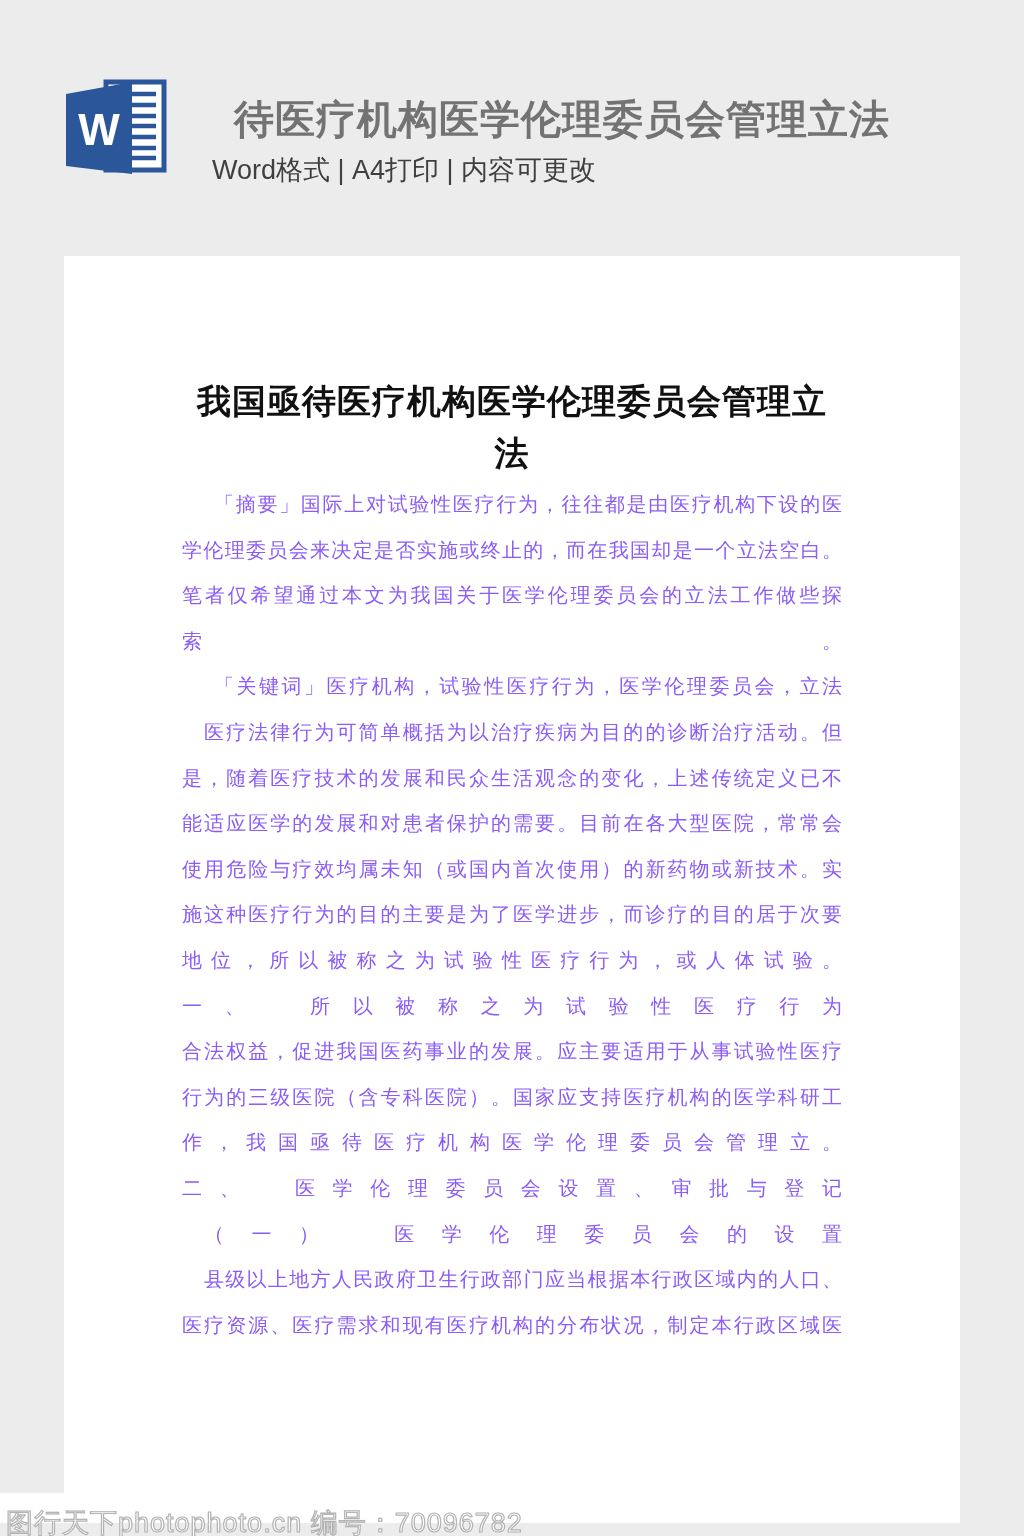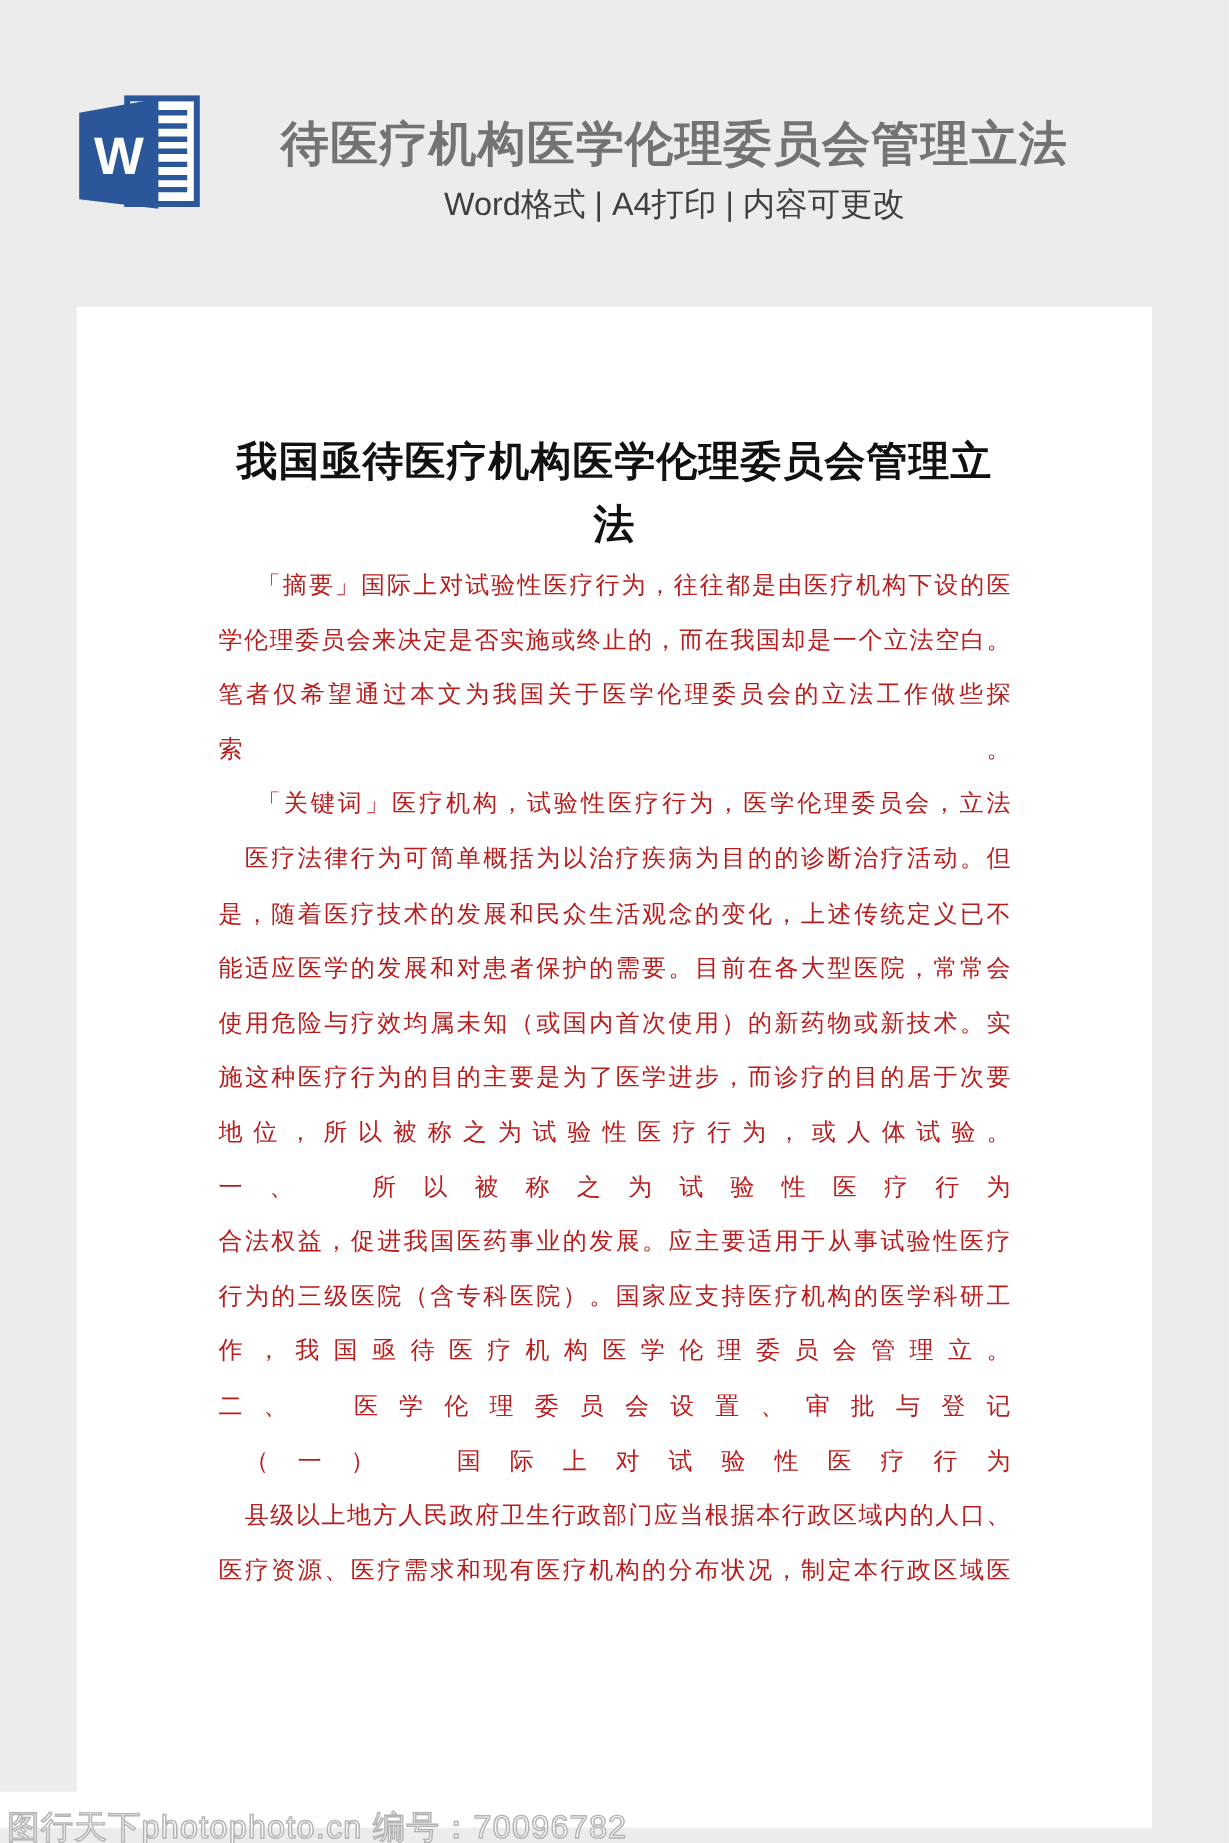--- a/index.html
+++ b/index.html
@@ -11,36 +11,36 @@
   
   .word-icon { position:absolute; left:62px; top:78px; width:108px; height:100px; }
   .hdr-title {
     position:absolute; left:212px; top:92px; width:700px;
     text-align:center; font-family:"Liberation Sans","DejaVu Sans",sans-serif;
     font-size:40px; font-weight:bold; letter-spacing:1px; color:#737373;
     white-space:nowrap;
   }
   .hdr-sub {
     position:absolute; left:212px; top:152px; width:700px;
-    text-align:center; font-family:"Liberation Sans","DejaVu Sans",sans-serif;
+    text-align:left; font-family:"Liberation Sans","DejaVu Sans",sans-serif;
     font-size:27px; color:#3f3f3f; white-space:nowrap;
   }
   
   .page {
     position:absolute; left:64px; top:256px; width:896px; height:1266px;
-    background:#ffffff; box-sizing:border-box; padding:0 118px;
+    background:#ffffff; box-sizing:border-box; padding:16px 118px;
   }
   .doc-title { margin-top:104px; }
   .tline {
     font-size:34px; font-weight:bold; line-height:52px; height:52px;
     text-align:center; color:#111; letter-spacing:1px;
   }
   .doc-body { margin-top:2px; }
   .bline {
-    font-size:20px; line-height:45.6px; height:45.6px; color:#b91c1c;
+    font-size:20px; line-height:45.6px; height:45.6px; color:#8b5cf6;
     text-align:justify; text-align-last:justify;
     -moz-text-align-last:justify; text-justify:inter-ideograph;
     overflow:hidden; white-space:nowrap;
   }
   .indent1 { text-indent:1.1em; }
   .indent2 { text-indent:1.6em; }
   
   .footer-strip {
     position:absolute; left:0; top:1493px; width:960px; height:30px; background:#ffffff;
   }
@@ -89,20 +89,20 @@
       <div class="bline">是，随着医疗技术的发展和民众生活观念的变化，上述传统定义已不</div>
       <div class="bline">能适应医学的发展和对患者保护的需要。目前在各大型医院，常常会</div>
       <div class="bline">使用危险与疗效均属未知（或国内首次使用）的新药物或新技术。实</div>
       <div class="bline">施这种医疗行为的目的主要是为了医学进步，而诊疗的目的居于次要</div>
       <div class="bline">地位，所以被称之为试验性医疗行为，或人体试验。</div>
       <div class="bline">一、　所以被称之为试验性医疗行为</div>
       <div class="bline">合法权益，促进我国医药事业的发展。应主要适用于从事试验性医疗</div>
       <div class="bline">行为的三级医院（含专科医院）。国家应支持医疗机构的医学科研工</div>
       <div class="bline">作，我国亟待医疗机构医学伦理委员会管理立。</div>
       <div class="bline">二、　医学伦理委员会设置、审批与登记</div>
-      <div class="bline indent1">（一）　国际上对试验性医疗行为</div>
+      <div class="bline indent1">（一）　医学伦理委员会的设置</div>
       <div class="bline indent1">县级以上地方人民政府卫生行政部门应当根据本行政区域内的人口、</div>
       <div class="bline">医疗资源、医疗需求和现有医疗机构的分布状况，制定本行政区域医</div>
     </div>
 </div>
 
 <div class="footer-strip"></div>
 <div class="watermark">图行天下photophoto.cn 编号：70096782</div>
 
 </body></html>

